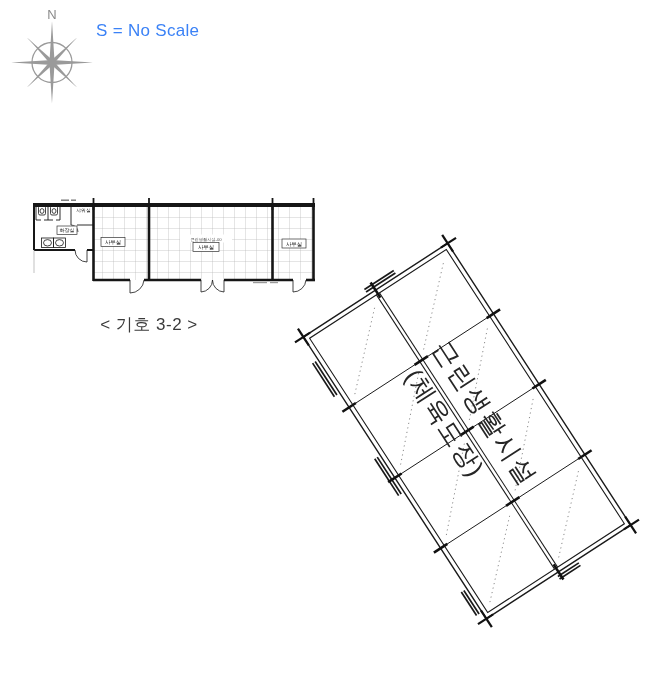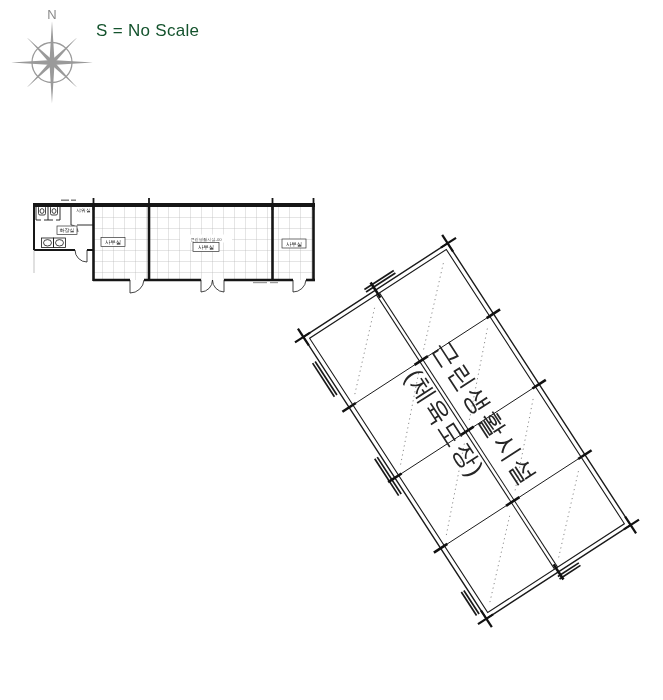--- a/index.html
+++ b/index.html
@@ -3,21 +3,21 @@
 <meta charset="utf-8">
 <style>
   html,body { margin:0; padding:0; background:#ffffff; }
   .stage {
     position:relative; width:663px; height:700px; background:#ffffff;
     overflow:hidden; font-family:"Liberation Sans", sans-serif;
   }
   .stage svg { position:absolute; left:0; top:0; }
   svg text { font-family:"Liberation Sans", sans-serif; }
   .scale-note {
-    position:absolute; left:96px; top:21px; font-size:17px; color:#14532d;
+    position:absolute; left:96px; top:21px; font-size:17px; color:#3b82f6;
     letter-spacing:0.3px; white-space:nowrap;
   }
   .caption {
     position:absolute; width:130px; text-align:center; font-size:17px;
     color:#3a3a3a; letter-spacing:0.5px; white-space:nowrap;
   }
   .caption-32 { left:84px; top:313px; }
   .caption-31 { left:310px; top:582px; }
 </style>
 </head>
@@ -220,14 +220,15 @@
       </g>
 
       <g transform="rotate(90)" fill="#262626">
         <text x="-5" y="-25" text-anchor="middle" dominant-baseline="central" font-size="26" letter-spacing="2">근린생활시설</text>
         <text x="-19" y="14" text-anchor="middle" dominant-baseline="central" font-size="25" letter-spacing="1">(체육도장)</text>
       </g>
     </g>
   </svg>
 
   <div class="scale-note">S = No Scale</div>
+  <div class="caption caption-32">&lt; 기호 3-2 &gt;</div>
 
 </div>
 
 </body></html>

